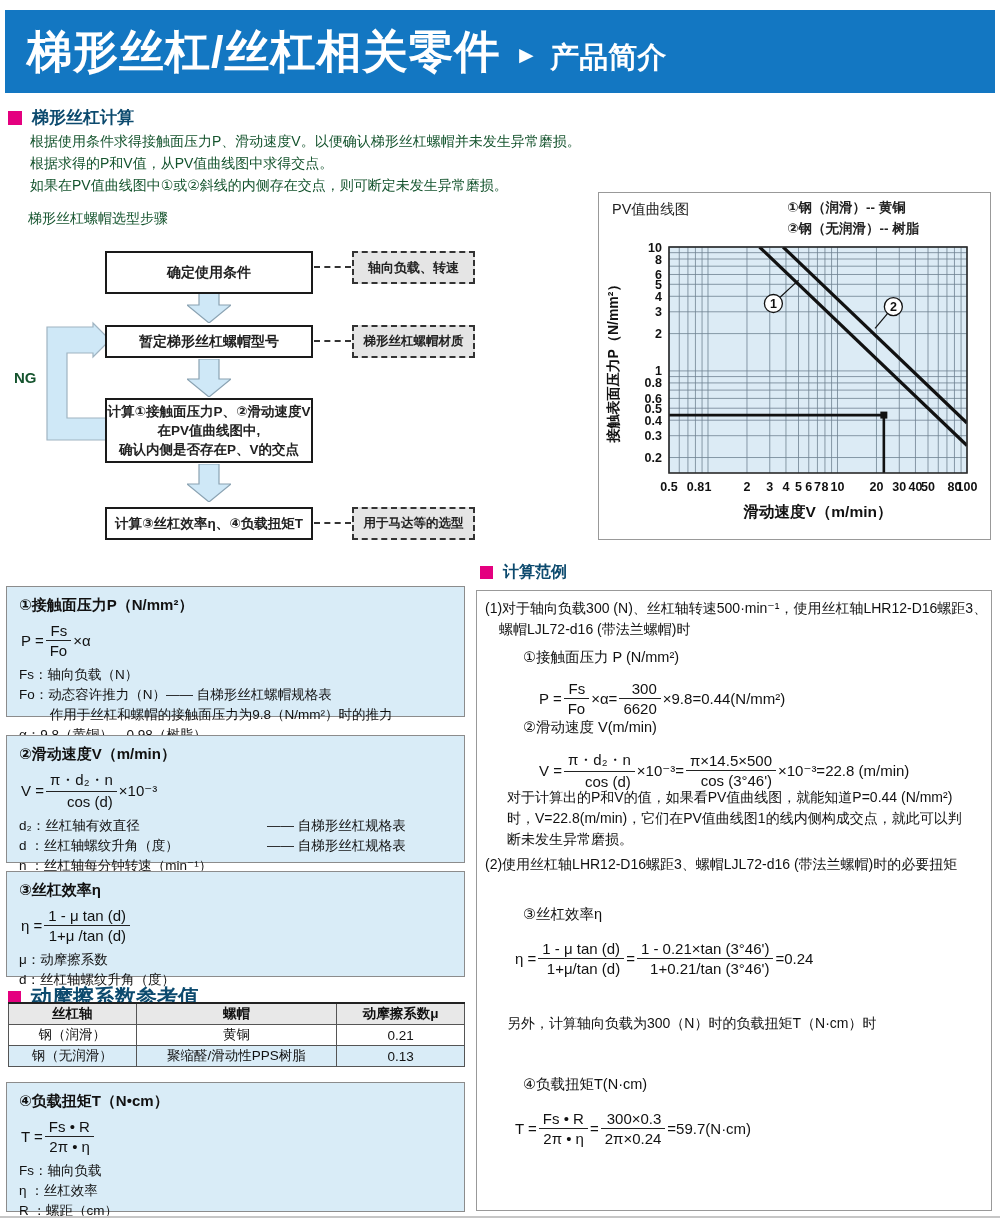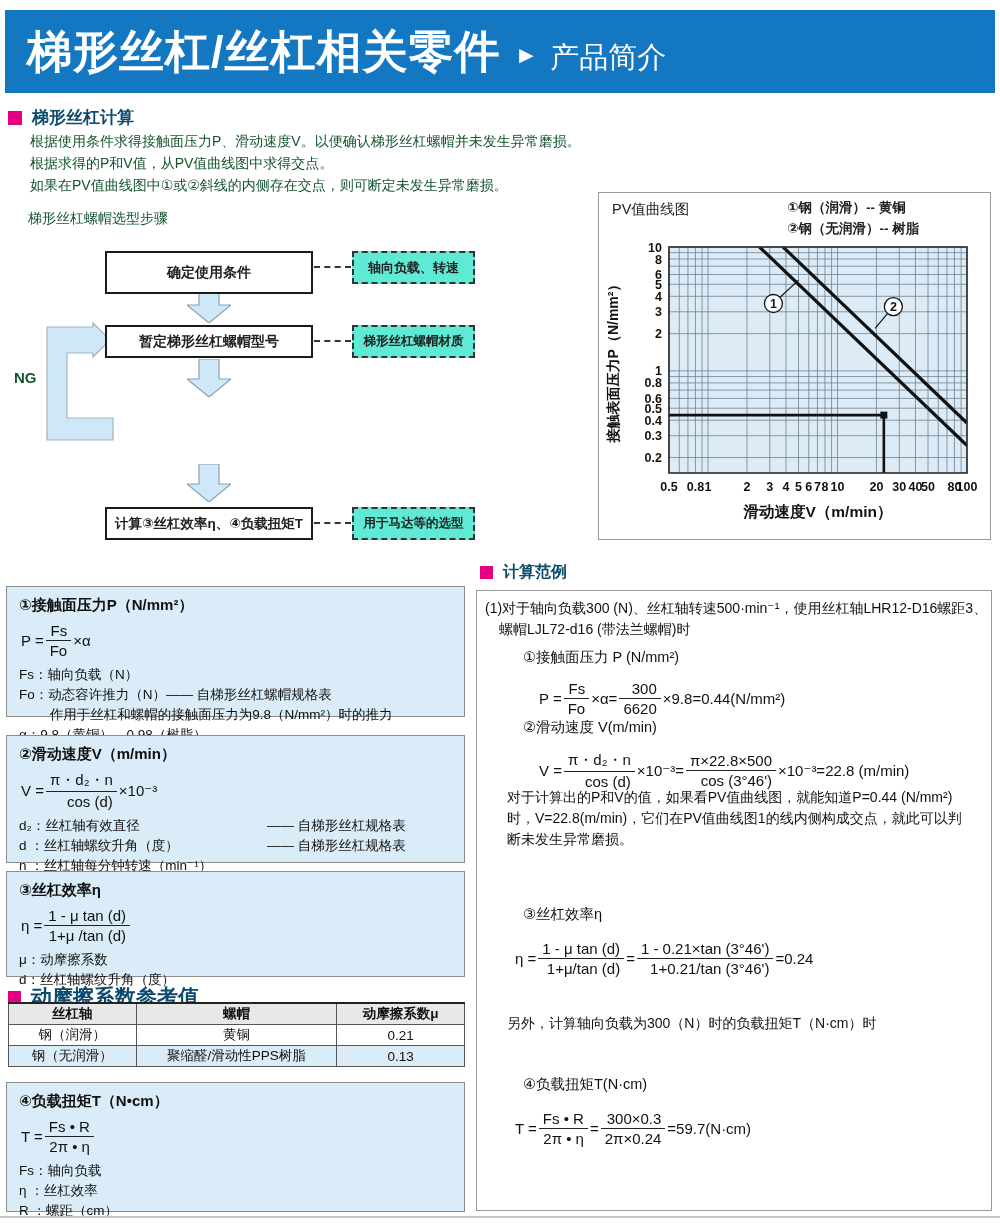--- a/index.html
+++ b/index.html
@@ -3,30 +3,30 @@
 <meta charset="utf-8">
 <style>
   html,body{margin:0;padding:0;background:#fff;}
   body{font-family:"Liberation Sans","DejaVu Sans",sans-serif;color:#222;}
   .page{position:relative;width:1000px;height:1223px;background:#fff;overflow:hidden;}
   
   .banner{position:absolute;left:5px;top:10px;width:990px;height:83px;background:#1377c2;
           display:flex;align-items:center;padding-left:22px;box-sizing:border-box;color:#fff;}
   .banner-title{font-size:45px;font-weight:900;letter-spacing:1px;}
   .banner-sep{font-size:24px;margin:6px 12px 0 14px;}
-  .banner-sub{font-size:29px;font-weight:400;margin-top:13px;}
+  .banner-sub{font-size:29px;font-weight:700;margin-top:13px;}
   
   .sec-head{position:absolute;display:flex;align-items:center;}
   .sq{display:inline-block;background:#e4007f;}
   .sec-title{font-weight:bold;color:#0c4a6e;}
   .bodyline{position:absolute;font-size:14px;color:#14532d;}
   
   .fbox{position:absolute;background:#fff;border:2px solid #1a1a1a;display:flex;flex-direction:column;
         align-items:center;justify-content:center;text-align:center;font-weight:bold;z-index:2;box-sizing:border-box;}
-  .dbox{position:absolute;background:#5eead4;border:2px dashed #333;display:flex;align-items:center;
+  .dbox{position:absolute;background:#e5e5e5;border:2px dashed #333;display:flex;align-items:center;
         justify-content:center;text-align:center;font-weight:bold;z-index:2;box-sizing:border-box;}
   .dashline{position:absolute;border-top:2.5px dashed #333;width:37px;z-index:1;}
   .flow-arrow{position:absolute;z-index:1;}
   
   .chartbox{position:absolute;left:598px;top:192px;width:393px;height:348px;background:#fff;
             border:1.5px solid #999;box-sizing:border-box;}
   .chart-title{position:absolute;left:13px;top:7px;font-size:14.5px;color:#222;}
   .legend-line{position:absolute;font-size:13.5px;font-weight:bold;color:#222;white-space:nowrap;}
   #pv-svg{position:absolute;left:0;top:0;}
   #pv-svg text{font-family:"Liberation Sans","DejaVu Sans",sans-serif;}
@@ -77,20 +77,25 @@
   <div class="bodyline" style="left:28px;top:210px;">梯形丝杠螺帽选型步骤</div>
 
   <div class="fbox" style="left:105px;top:251px;width:208px;height:43px;font-size:14px;">确定使用条件</div>
   <div class="dbox" style="left:352px;top:251px;width:123px;height:33px;font-size:13px;">轴向负载、转速</div>
   <div class="dashline" style="left:314px;top:266px;"></div>
 
   <div class="fbox" style="left:105px;top:325px;width:208px;height:33px;font-size:14px;">暂定梯形丝杠螺帽型号</div>
   <div class="dbox" style="left:352px;top:325px;width:123px;height:33px;font-size:12.5px;">梯形丝杠螺帽材质</div>
   <div class="dashline" style="left:314px;top:340px;"></div>
 
+  <div class="fbox" style="left:105px;top:398px;width:208px;height:65px;font-size:13.5px;line-height:19px;">
+    <div>计算①接触面压力P、②滑动速度V</div>
+    <div>在PV值曲线图中,</div>
+    <div>确认内侧是否存在P、V的交点</div>
+  </div>
 
   <div class="fbox" style="left:105px;top:507px;width:208px;height:33px;font-size:13.5px;">计算③丝杠效率η、④负载扭矩T</div>
   <div class="dbox" style="left:352px;top:507px;width:123px;height:33px;font-size:12.5px;">用于马达等的选型</div>
   <div class="dashline" style="left:314px;top:522px;"></div>
 
   <svg class="flow-arrow" style="left:187px;top:285px;" width="44" height="38">
     <polygon points="12,0 32,0 32,20 44,20 22,38 0,20 12,20" fill="#cfe8f7" stroke="#8aa2b2" stroke-width="1.2"></polygon>
   </svg>
   <svg class="flow-arrow" style="left:187px;top:359px;" width="44" height="38">
     <polygon points="12,0 32,0 32,20 44,20 22,38 0,20 12,20" fill="#cfe8f7" stroke="#8aa2b2" stroke-width="1.2"></polygon>
@@ -322,28 +327,29 @@
 
     <div class="stept" style="left:46px;top:127px;">②滑动速度 V(m/min)</div>
     <div class="fline" style="left:60px;top:153px;">
         <span>V = </span>
         <span class="frac">
           <span class="num">π・d₂・n</span>
           <span class="den">cos (d)</span>
         </span>
         <span>×10⁻³= </span>
         <span class="frac">
-          <span class="num">π×22.8×500</span>
+          <span class="num">π×14.5×500</span>
           <span class="den">cos (3°46')</span>
         </span>
         <span>×10⁻³=22.8 (m/min)</span>
       </div>
 
     <div class="para" style="left:30px;top:196px;width:468px;">对于计算出的P和V的值，如果看PV值曲线图，就能知道P=0.44 (N/mm²)时，V=22.8(m/min)，它们在PV值曲线图1的线内侧构成交点，就此可以判断未发生异常磨损。</div>
 
+    <div class="t14" style="left:8px;top:265px;">(2)使用丝杠轴LHR12-D16螺距3、螺帽LJL72-d16 (带法兰螺帽)时的必要扭矩</div>
 
     <div class="stept" style="left:46px;top:314px;">③丝杠效率η</div>
     <div class="fline" style="left:36px;top:342px;">
         <span>η = </span>
         <span class="frac">
           <span class="num">1 - μ tan (d)</span>
           <span class="den">1+μ/tan (d)</span>
         </span>
         <span> = </span>
         <span class="frac">

